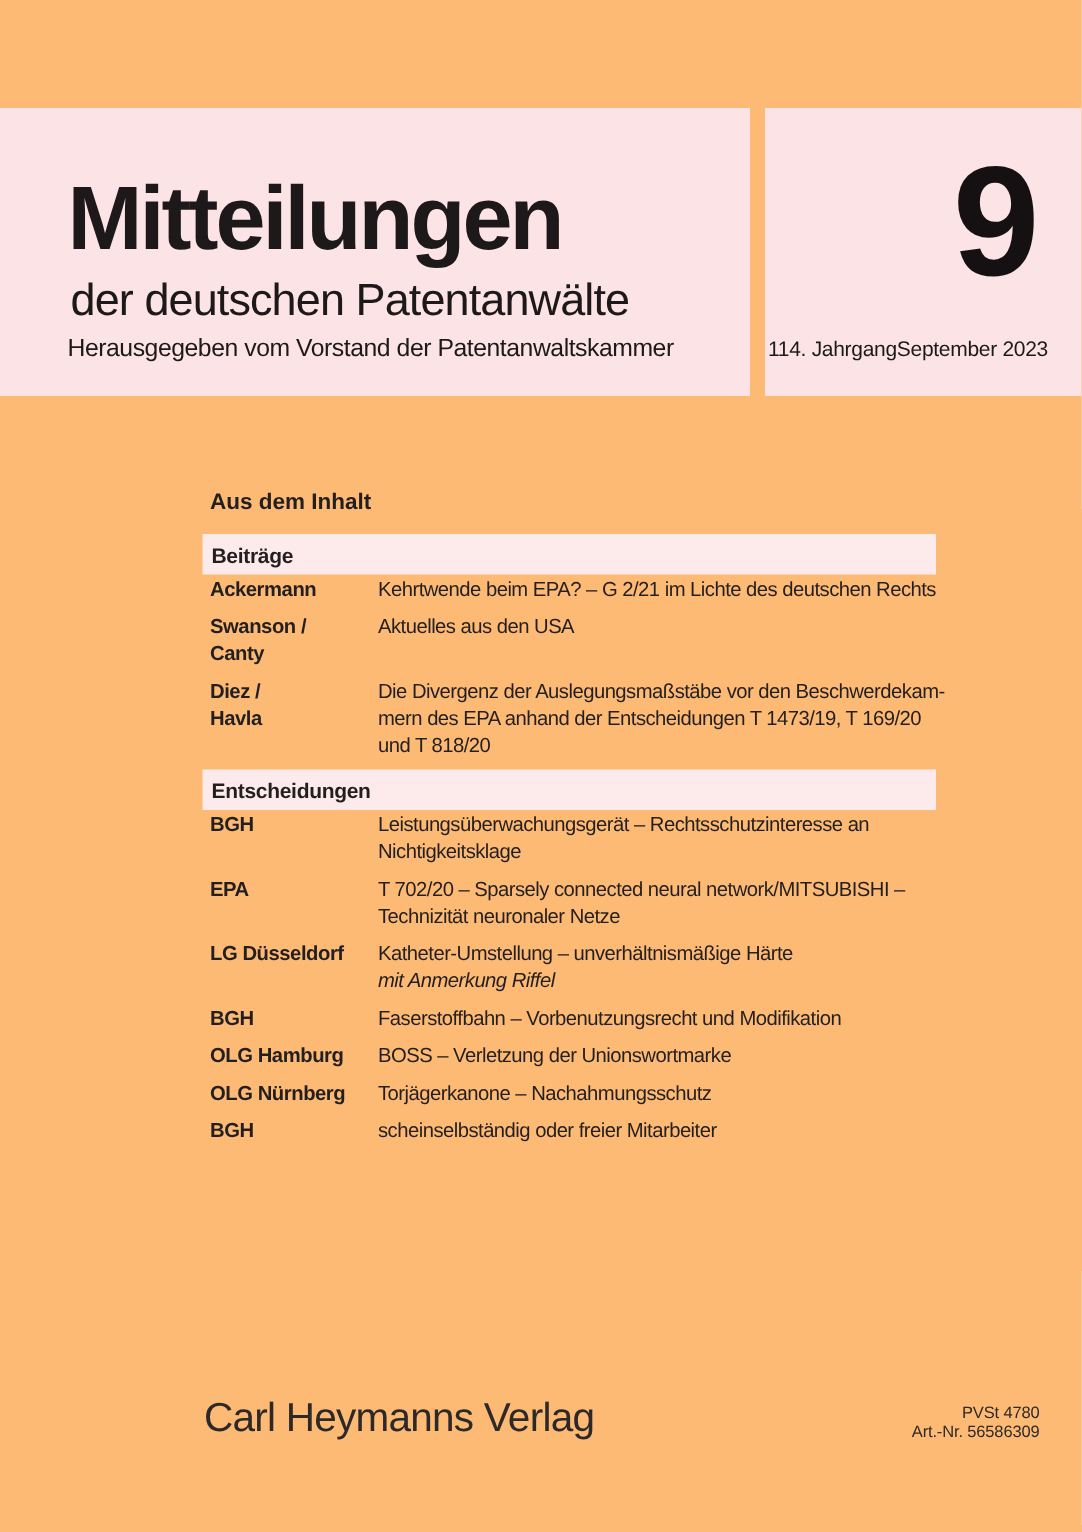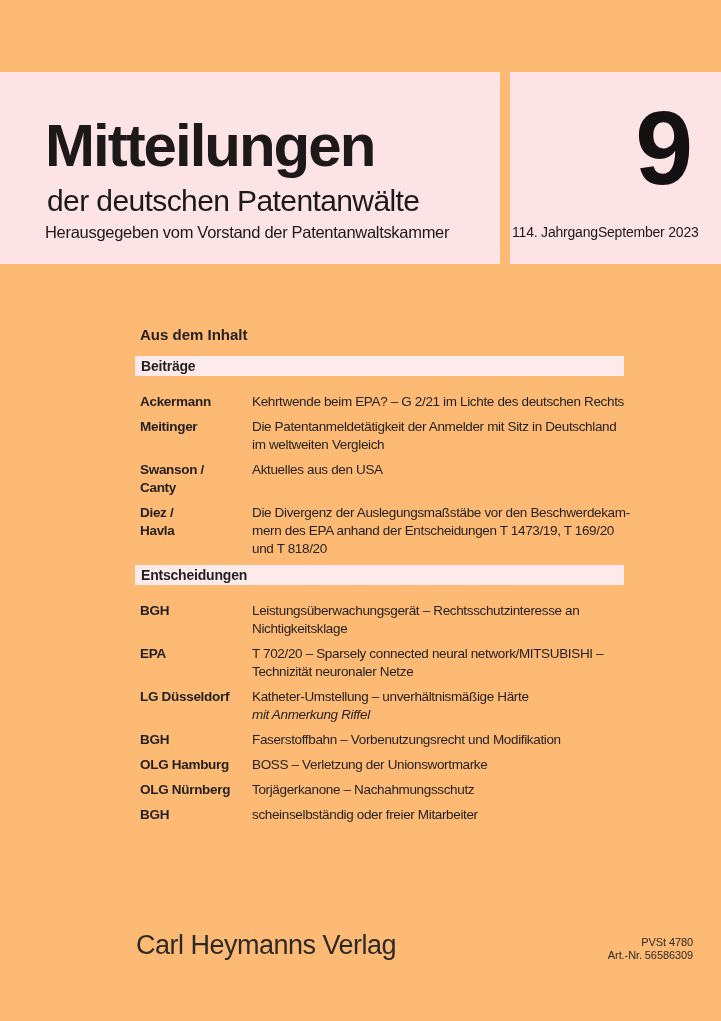--- a/index.html
+++ b/index.html
@@ -51,28 +51,28 @@
   }
 
   .contents {
     position: absolute; left: 135px; top: 320px; width: 489px;
   }
   .contents-heading {
     margin: 6px 0 0 5px;
     font-size: 15px; font-weight: 700; line-height: 18px;
   }
   .section-band {
-    margin-top: 12px; height: 20px;
+    margin-top: 12px; height: 27px;
     background: #fdebec;
     display: flex; align-items: center;
     padding-left: 6px; box-sizing: border-box;
     font-size: 14px; font-weight: 700; letter-spacing: -0.2px;
   }
   .section-band.band-2 { margin-top: 3px; }
-  .entries { margin-top: 17px; }
+  .entries { margin-top: 1px; }
   .entry {
     display: flex; align-items: flex-start;
     padding-left: 5px; margin-bottom: 7px;
   }
   .entry-author {
     flex: none; width: 112px;
     font-size: 13.5px; font-weight: 700; letter-spacing: -0.3px;
     line-height: 18px;
   }
   .entry-desc {
@@ -124,29 +124,20 @@
 
       <div class="entry">
         <div class="entry-author">
           <div class="line">Ackermann</div>
         </div>
         <div class="entry-desc">
           <div class="line">Kehrtwende beim EPA? – G 2/21 im Lichte des deutschen Rechts</div>
         </div>
       </div>
 
-      <div class="entry">
-        <div class="entry-author">
-          <div class="line">Meitinger</div>
-        </div>
-        <div class="entry-desc">
-          <div class="line">Die Patentanmeldetätigkeit der Anmelder mit Sitz in Deutschland</div>
-          <div class="line">im weltweiten Vergleich</div>
-        </div>
-      </div>
 
       <div class="entry">
         <div class="entry-author">
           <div class="line">Swanson /</div>
           <div class="line">Canty</div>
         </div>
         <div class="entry-desc">
           <div class="line">Aktuelles aus den USA</div>
         </div>
       </div>

